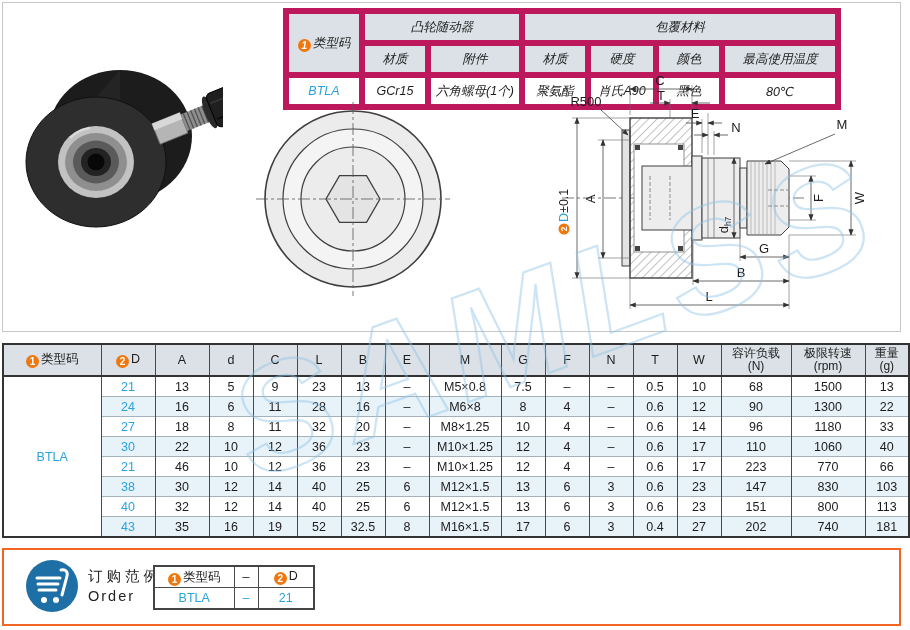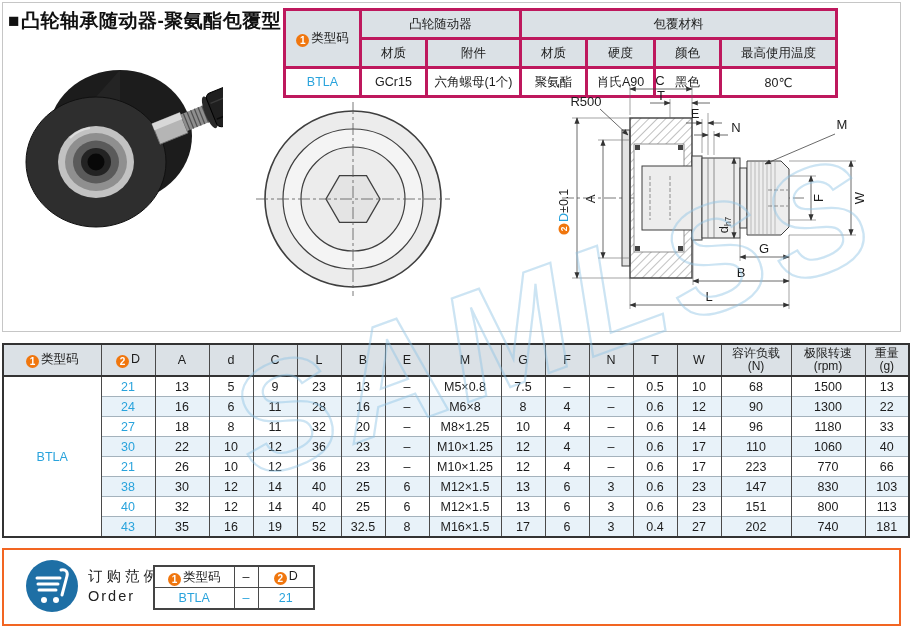--- a/index.html
+++ b/index.html
@@ -10,21 +10,21 @@
   .title{position:absolute;left:8px;top:8px;font-size:19px;font-weight:bold;color:#111;letter-spacing:0.5px;white-space:nowrap;}
   .title .sq{margin-right:1px;}
   
   .bdg{display:inline-block;width:13px;height:13px;line-height:13px;border-radius:50%;
     background:#f0760e;color:#fff;font-size:10px;font-weight:bold;text-align:center;
     margin-right:2px;vertical-align:-2px;}
   .blue{color:#29a3dc;}
   
   .spec-table{position:absolute;left:283px;top:8px;width:552px;border-collapse:collapse;
     table-layout:fixed;font-size:12.5px;border:2px solid #333;}
-  .spec-table th,.spec-table td{border:3px solid #be185d;text-align:center;padding:4px;height:18px;font-weight:normal;}
+  .spec-table th,.spec-table td{border:6px solid #be185d;text-align:center;padding:4px;height:18px;font-weight:normal;font-style:italic;}
   .spec-table thead th{background:#dbe1e6;}
   
   .main-table{position:absolute;left:2px;top:343px;width:906px;border-collapse:collapse;
     table-layout:fixed;font-size:12.5px;border:2px solid #333;}
   .main-table th{background:#dbe1e6;border:1px solid #4a4a4a;border-bottom:2px solid #333;
     height:30px;font-weight:normal;padding:0;line-height:1.12;font-size:12.5px;}
   .main-table td{border-left:1px solid #4a4a4a;border-right:1px solid #4a4a4a;
     border-top:1px solid #a4b2bc;height:19px;text-align:center;padding:0;}
   .main-table tr.alt td{background:#e8f2f9;}
   .main-table td.code-cell{background:#fff;color:#29a3dc;}
@@ -49,23 +49,20 @@
 </head>
 <body>
 
 <div id="viewport">
 
   <div class="frame" style="left:2px;top:2px;width:899px;height:1px;"></div>
   <div class="frame" style="left:2px;top:331px;width:899px;height:1px;"></div>
   <div class="frame" style="left:2px;top:2px;width:1px;height:330px;"></div>
   <div class="frame" style="left:900px;top:2px;width:1px;height:330px;"></div>
 
-  <div class="title">
-    <span class="sq">■</span><span>凸轮轴承随动器-聚氨酯包覆型</span>
-  </div>
 
   <table class="spec-table">
     <colgroup>
         <col style="width:76px">
         <col style="width:66px">
         <col style="width:94px">
         <col style="width:66px">
         <col style="width:68px">
         <col style="width:66px">
         <col style="width:116px">
@@ -369,21 +366,21 @@
           <td>4</td>
           <td>–</td>
           <td>0.6</td>
           <td>17</td>
           <td>110</td>
           <td>1060</td>
           <td>40</td>
         </tr>
         <tr>
           <td class="blue">21</td>
-          <td>26</td>
+          <td>46</td>
           <td>10</td>
           <td>12</td>
           <td>36</td>
           <td>23</td>
           <td>–</td>
           <td>M10×1.25</td>
           <td>12</td>
           <td>4</td>
           <td>–</td>
           <td>0.6</td>

